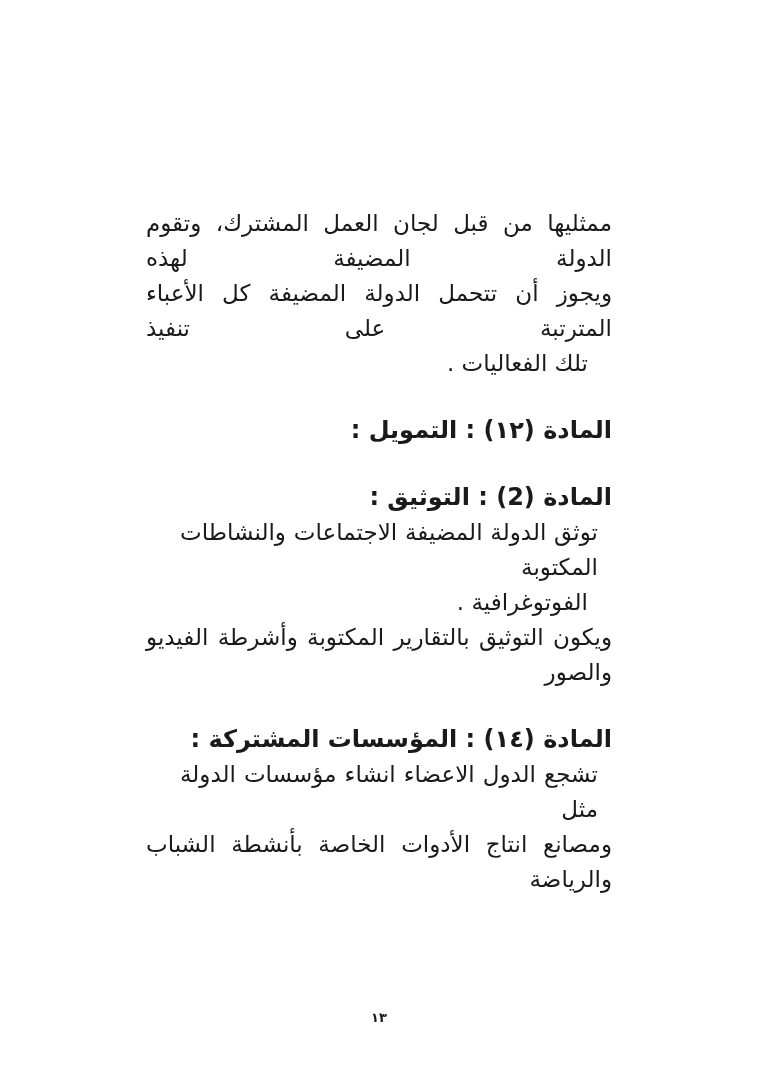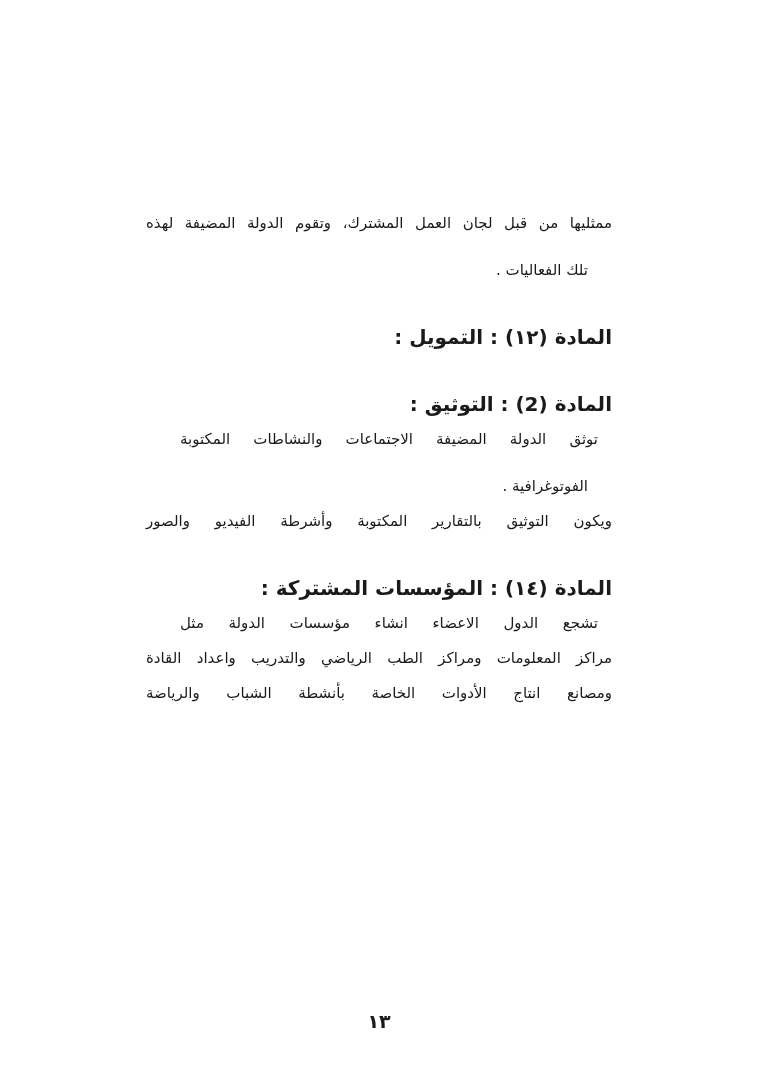--- a/index.html
+++ b/index.html
@@ -15,80 +15,79 @@
     overflow: hidden;
   }
   .content {
     position: absolute;
     top: 0; left: 0; right: 0;
     padding: 206px 146px 0 146px;
     direction: rtl;
   }
   .para { margin: 0; }
   .line {
-    font-size: 15px;
+    font-size: 23px;
     line-height: 35px;
     text-align: justify;
     text-align-last: justify;
     white-space: normal;
   }
   .line.first {
     padding-right: 14px;
     padding-left: 34px;
   }
   .line.last {
     text-align: right;
     text-align-last: right;
-    margin-top: 12px;
   }
   .line.inset {
     padding-right: 24px;
   }
   .article-heading {
-    font-size: 20px;
+    font-size: 24px;
     line-height: 35px;
     font-weight: bold;
     text-align: right;
     margin: 32px 0 0 0;
     direction: rtl;
   }
   .page-number {
     position: absolute;
     top: 1010px;
     left: 0; right: 0;
     text-align: center;
-    font-size: 19px;
+    font-size: 13px;
     font-weight: bold;
     direction: rtl;
   }
 </style>
 </head>
 <body>
 
 <div class="page">
   <div class="content">
 
     <div class="para">
       <div class="line">ممثليها من قبل لجان العمل المشترك، وتقوم الدولة المضيفة لهذه</div>
+      <div class="line">ويجوز أن تتحمل الدولة المضيفة كل الأعباء المترتبة على تنفيذ</div>
       <div class="line last inset">تلك الفعاليات .</div>
     </div>
 
     <h2 class="article-heading">المادة (١٢) : التمويل :</h2>
 
     <h2 class="article-heading">المادة (2) : التوثيق :</h2>
     <div class="para">
       <div class="line first">توثق الدولة المضيفة الاجتماعات والنشاطات المكتوبة</div>
       <div class="line last inset">الفوتوغرافية .</div>
       <div class="line">ويكون التوثيق بالتقارير المكتوبة وأشرطة الفيديو والصور</div>
     </div>
 
     <h2 class="article-heading">المادة (١٤) : المؤسسات المشتركة :</h2>
     <div class="para">
       <div class="line first">تشجع الدول الاعضاء انشاء مؤسسات الدولة مثل</div>
-      <div class="line">مراكز المعلومات ومراكز الطب الرياضي والتدريب واعداد القادة</div>
       <div class="line">ومصانع انتاج الأدوات الخاصة بأنشطة الشباب والرياضة</div>
 
     </div>
 
   </div>
 
   <div class="page-number">١٣</div>
 </div>
 
 </body></html>

